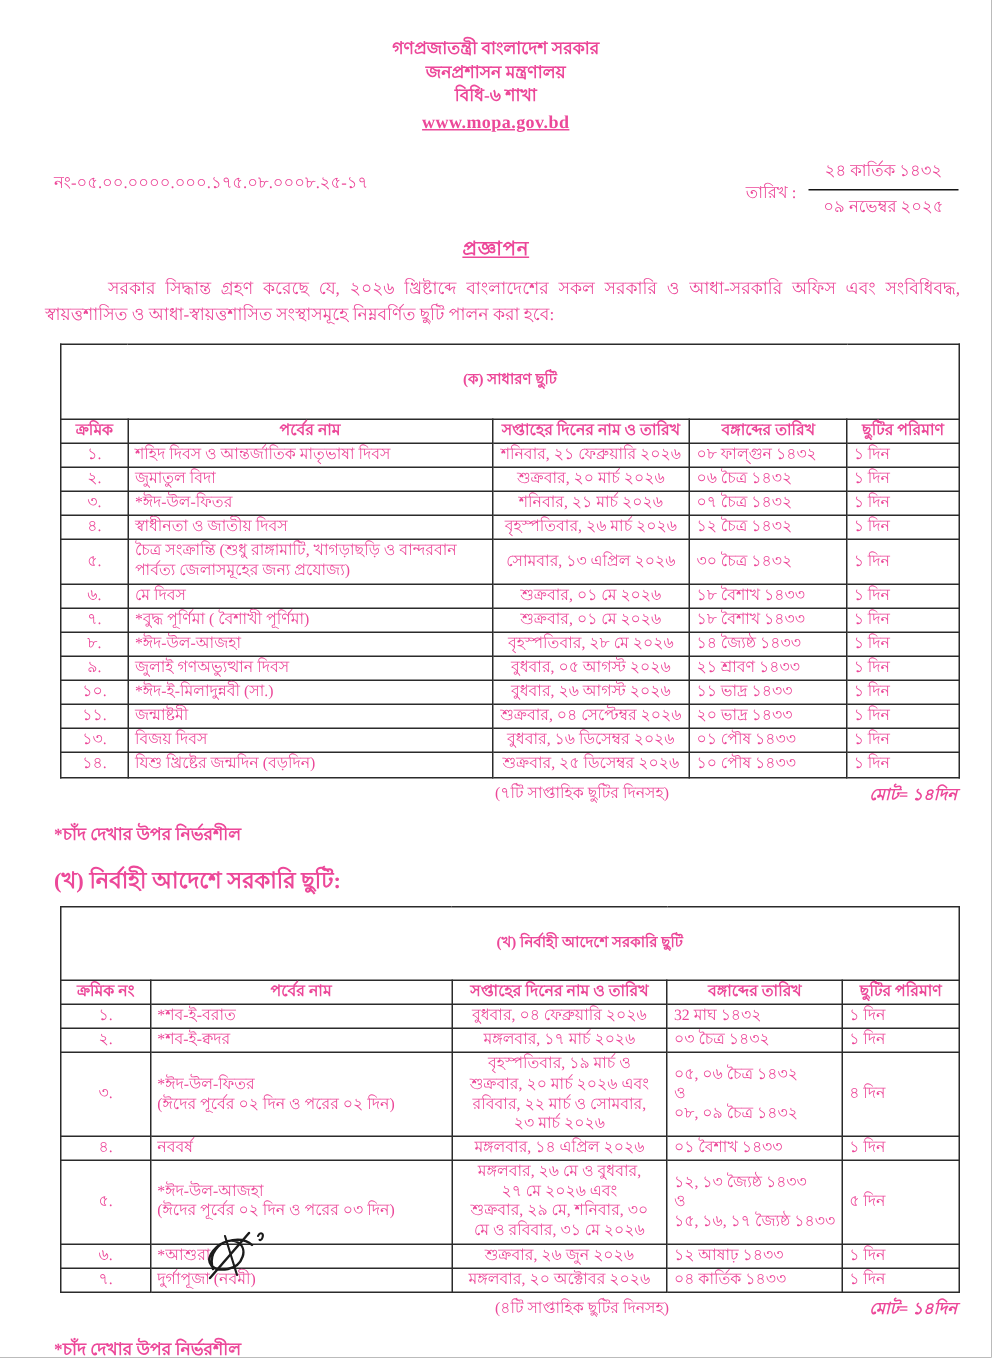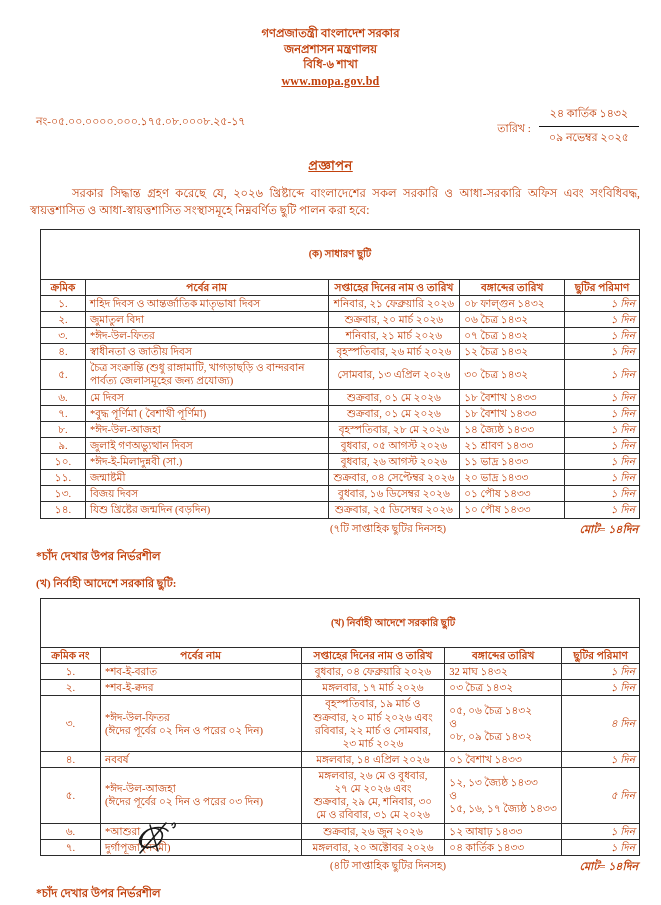--- a/index.html
+++ b/index.html
@@ -1,19 +1,19 @@
 <!DOCTYPE html>
 <html><head>
 <meta charset="utf-8">
 <style>
   * { margin:0; padding:0; box-sizing:border-box; }
   html,body { background:#888; }
   .page {
     width:661px; height:905px; margin:0 auto; background:#ffffff;
-    color:#c2410c; overflow:hidden; position:relative;
+    color:#ec4899; overflow:hidden; position:relative;
     font-family:"Liberation Serif","DejaVu Serif",serif;
   }
   
   .letterhead { text-align:center; padding-top:26px; line-height:1.35; font-size:11.5px; font-weight:bold; }
   .letterhead .site { text-decoration:underline; font-size:12px; letter-spacing:.3px; }
   
   .memo-row { display:flex; justify-content:space-between; align-items:flex-start; margin:16px 22px 0 36px; font-size:11px; }
   .memo-no { padding-top:8px; }
   .date-block { display:flex; gap:8px; align-items:center; }
   .date-label { padding-top:6px; }
@@ -27,32 +27,32 @@
   
   table.holiday { width:600px; margin-left:40px; border-collapse:collapse; font-size:10.5px; line-height:1.25; table-layout:fixed; }
   table.holiday th, table.holiday td { border:1px solid #2b2b2b; padding:1px 4px; vertical-align:middle; }
   table.holiday .tbl-title { font-weight:bold; font-size:10px; text-align:center; padding:18px; }
   table.holiday .tbl-title.offset { text-align:left; padding-left:290px; white-space:nowrap; }
   table.holiday thead .cols th { font-weight:bold; text-align:center; }
   td.c-serial { text-align:center; }
   td.c-name { text-align:left; white-space:pre-line; }
   td.c-day { text-align:center; white-space:pre-line; }
   td.c-bangla { text-align:left; white-space:pre-line; }
-  td.c-amount { text-align:right;font-style:italic; }
+  td.c-amount { text-align:left; }
   .t1 { margin-top:10px; }
   .t2 { margin-top:4px; }
   .t1 col:nth-child(1){width:7.5%} .t1 col:nth-child(2){width:40.5%} .t1 col:nth-child(3){width:22%} .t1 col:nth-child(4){width:17.5%} .t1 col:nth-child(5){width:12.5%}
   .t2 col:nth-child(1){width:10%} .t2 col:nth-child(2){width:33.5%} .t2 col:nth-child(3){width:24%} .t2 col:nth-child(4){width:19.5%} .t2 col:nth-child(5){width:13%}
   
   .tbl-footline { position:relative; width:600px; margin-left:40px; height:17px; font-size:10.5px; margin-top:2px; }
   .fn-center { position:absolute; left:58%; transform:translateX(-50%); white-space:nowrap; }
   .fn-total { position:absolute; right:2px; top:0; font-weight:bold; font-size:11px;font-style:italic; }
   
   .moon-note { margin:10px 0 0 36px; font-weight:bold; font-size:11.5px; }
-  .sec-b-label { margin:8px 0 3px 36px; font-weight:bold; font-size:11px; }
+  .sec-b-label { margin:8px 0 3px 36px; font-weight:bold; font-size:15px; }
   .continuation { text-align:right; margin:28px 44px 0 0; font-weight:bold; font-size:11px; }
   .signature { position:absolute; left:128px; bottom:28px; }
 </style>
 </head>
 <body>
 
 <div class="page">
 
   <div class="letterhead">
     <div>গণপ্রজাতন্ত্রী বাংলাদেশ সরকার</div>

